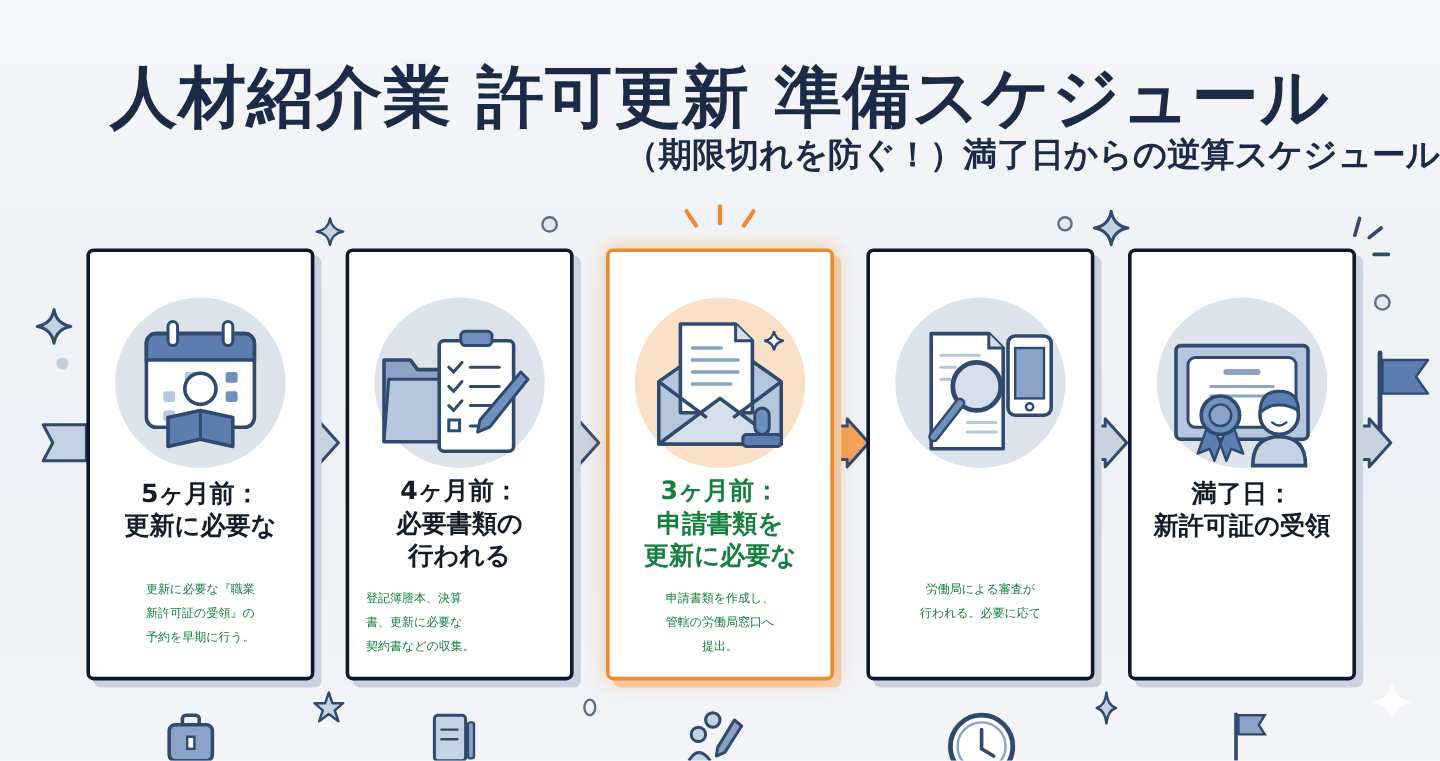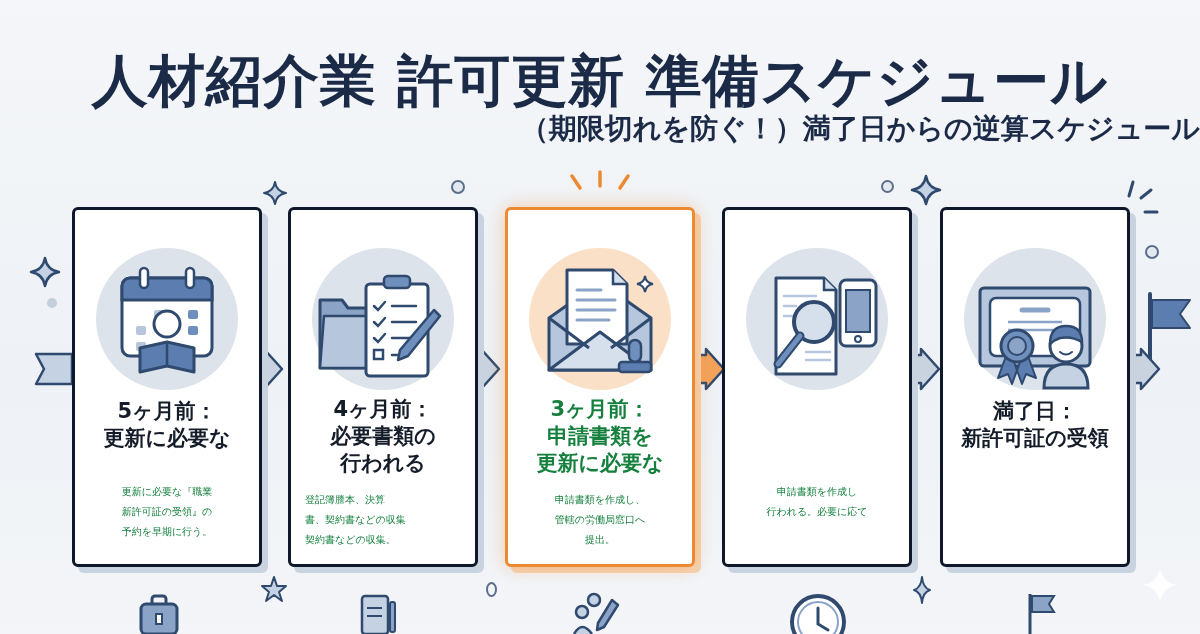--- a/index.html
+++ b/index.html
@@ -172,21 +172,21 @@
       <path d="M122 62 l6 6 l-32 40 l-10 4 l2 -10z" fill="#6f8fbd" stroke="#2f4a6e" stroke-width="2.5" stroke-linejoin="round"></path>
     </svg>
   </div>
   <div class="step-head">
     <span class="when">4ヶ月前：</span>
     <span class="when">必要書類の</span>
     <span class="when">行われる</span>
   </div>
   <div class="step-desc" style="top:280px;text-align:left;left:14px">
     <div>登記簿謄本、決算</div>
-    <div>書、契約書などの収集</div>
+    <div>書、更新に必要な</div>
     <div>契約書などの収集。</div>
   </div>
 </div>
 
 <div class="card tall active" style="left:505px">
   <div class="icon-wrap">
     <svg viewBox="0 0 142 142">
       <path d="M20 70 L71 34 L122 70 V122 H20Z" fill="#b5c6dd" stroke="#2f4a6e" stroke-width="3" stroke-linejoin="round"></path>
       <path d="M38 22 h46 l14 14 v60 h-60z" fill="#fff" stroke="#2f4a6e" stroke-width="3" stroke-linejoin="round"></path>
       <path d="M84 22 v14 h14" fill="#d6e0ec" stroke="#2f4a6e" stroke-width="2.5"></path>
@@ -229,21 +229,21 @@
         </g>
       <rect x="94" y="32" width="36" height="66" rx="6" fill="#fff" stroke="#2f4a6e" stroke-width="3"></rect>
       <rect x="100" y="42" width="24" height="42" fill="#8aa3c7" stroke="#2f4a6e" stroke-width="2"></rect>
       <circle cx="112" cy="91" r="3" fill="none" stroke="#2f4a6e" stroke-width="2"></circle>
       <circle cx="68" cy="74" r="20" fill="#d6e0ec" stroke="#2f4a6e" stroke-width="4"></circle>
       <line x1="54" y1="88" x2="32" y2="116" stroke="#2f4a6e" stroke-width="9" stroke-linecap="round"></line>
       <line x1="54" y1="88" x2="32" y2="116" stroke="#6f8fbd" stroke-width="5" stroke-linecap="round"></line>
     </svg>
   </div>
   <div class="step-desc">
-    <div>申請書類を作成し</div>
+    <div>労働局による審査が</div>
     <div>行われる。必要に応て</div>
   </div>
 </div>
 
 <div class="card" style="left:940px">
   <div class="icon-wrap">
     <svg viewBox="0 0 142 142">
       <rect x="16" y="40" width="110" height="78" rx="4" fill="#b5c6dd" stroke="#2f4a6e" stroke-width="3"></rect>
       <rect x="26" y="50" width="90" height="58" rx="6" fill="#fff" stroke="#2f4a6e" stroke-width="2.5"></rect>
       <line x1="58" y1="62" x2="84" y2="62" stroke="#8aa3c7" stroke-width="5" stroke-linecap="round"></line>

